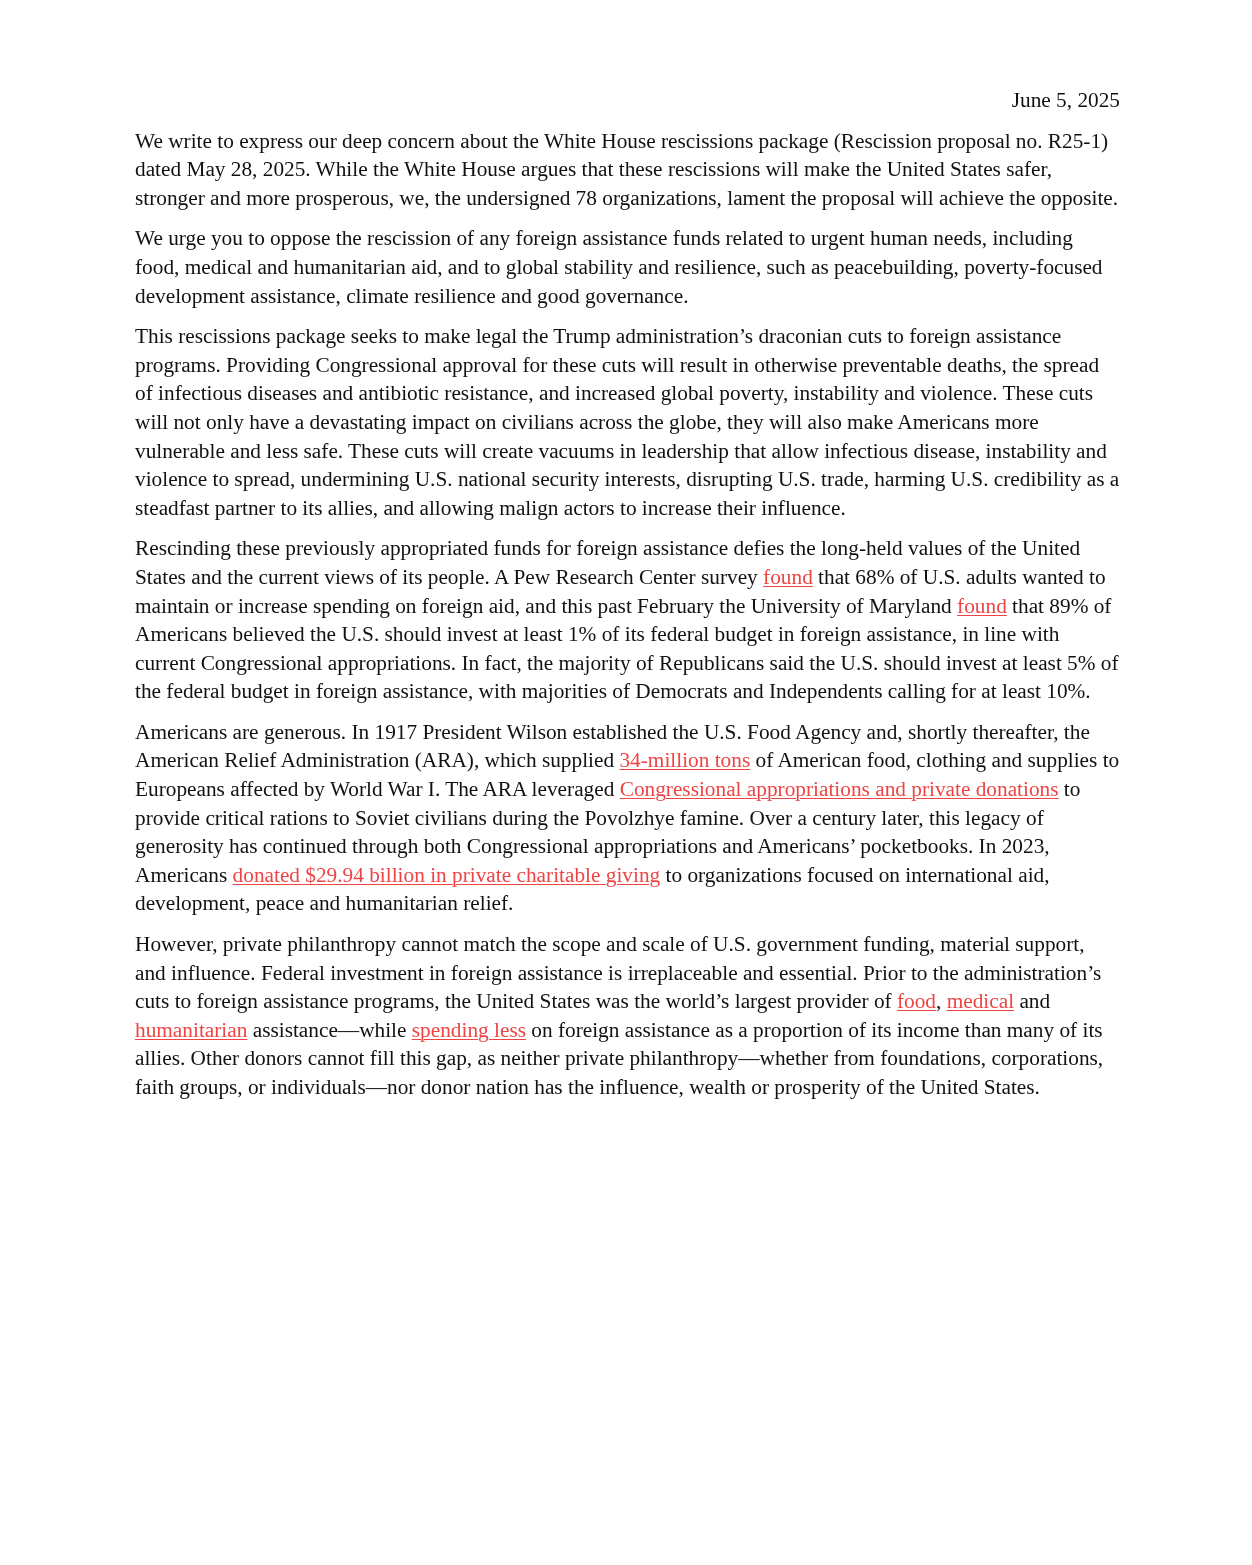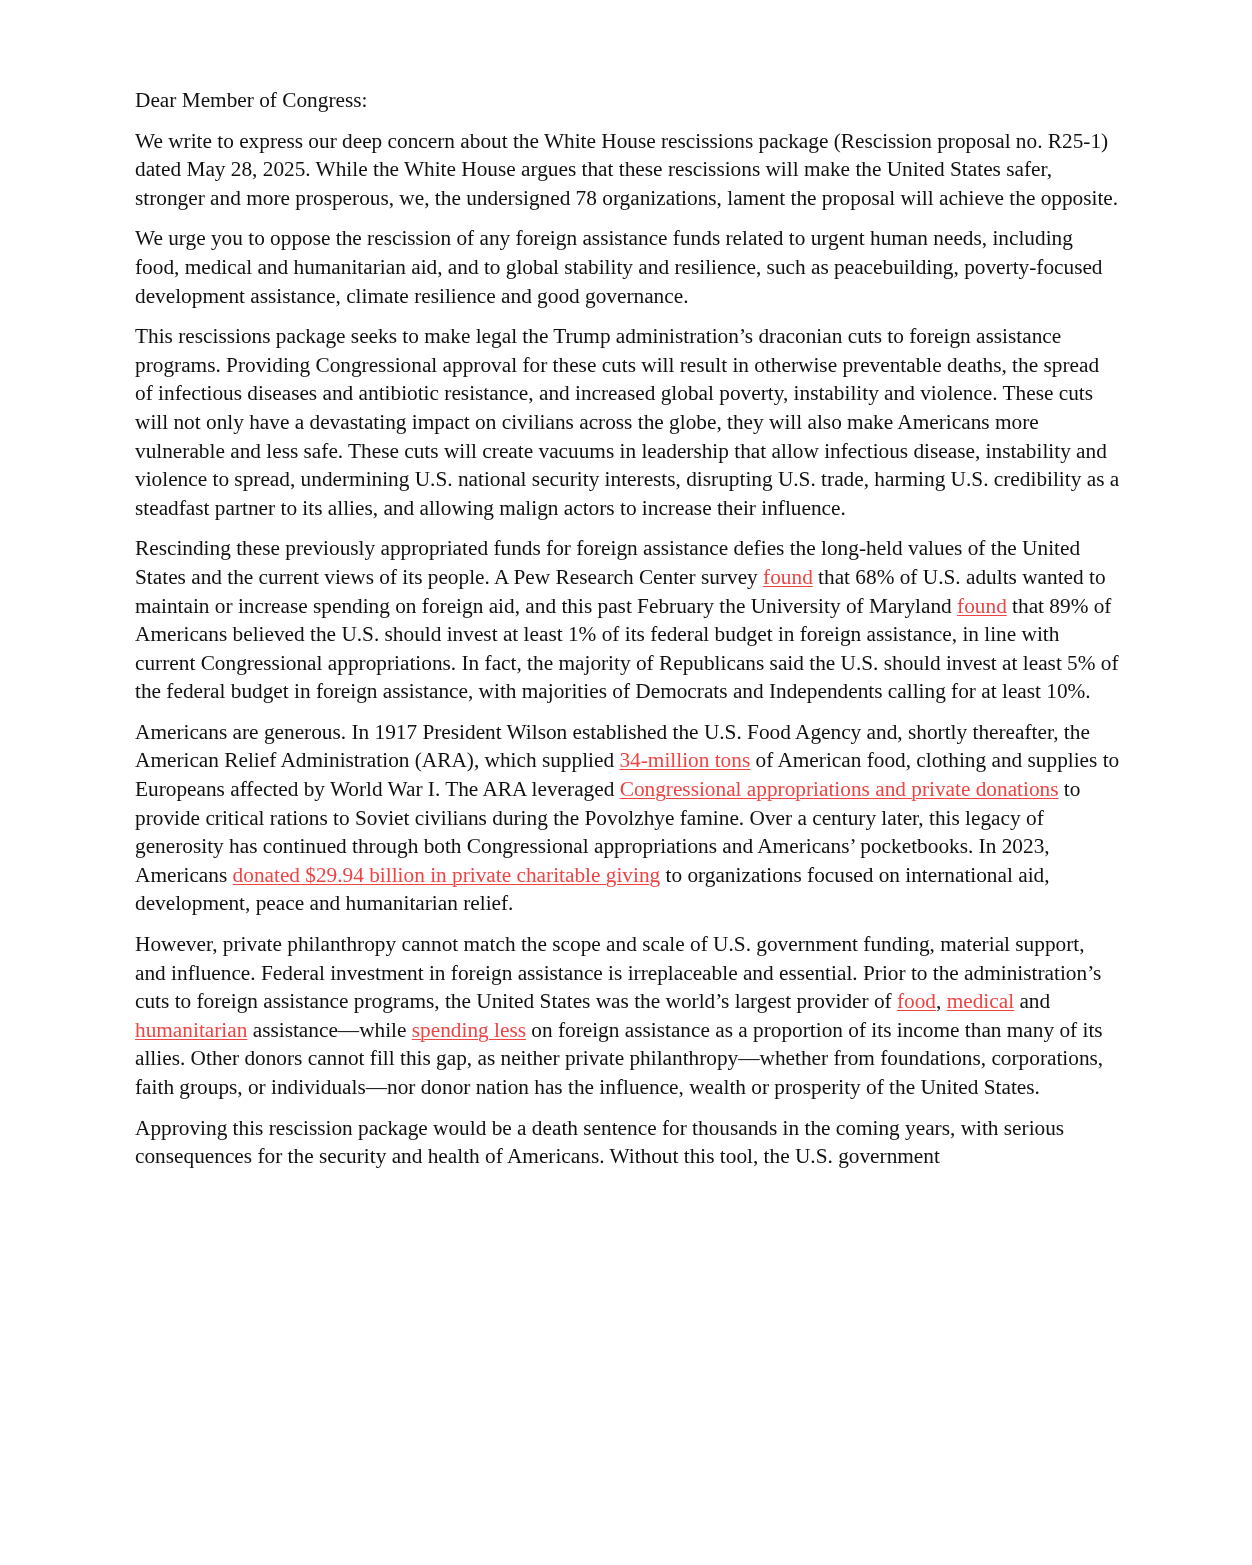--- a/index.html
+++ b/index.html
@@ -12,21 +12,20 @@
     .date { text-align: right; margin: 0 0 12px 0; }
     .salutation { margin: 0 0 12px 0; }
     p { margin: 0 0 12px 0; }
     .bold { font-weight: normal; }
     a { color: #ef4444; text-decoration: underline; text-decoration-thickness: 1px; text-underline-offset: 2px; }
   </style>
 </head>
 <body>
 
 <div class="page">
-  <div class="salutation">Dear Member of Congress:</div>
+  <div class="date">June 5, 2025</div>
   <p>We write to express our deep concern about the White House rescissions package (Rescission proposal no. R25-1) dated May 28, 2025. While the White House argues that these rescissions will make the United States safer, stronger and more prosperous, we, the undersigned 78 organizations, lament the proposal will achieve the opposite.</p>
   <p class="bold">We urge you to oppose the rescission of any foreign assistance funds related to urgent human needs, including food, medical and humanitarian aid, and to global stability and resilience, such as peacebuilding, poverty-focused development assistance, climate resilience and good governance.</p>
   <p>This rescissions package seeks to make legal the Trump administration’s draconian cuts to foreign assistance programs. Providing Congressional approval for these cuts will result in otherwise preventable deaths, the spread of infectious diseases and antibiotic resistance, and increased global poverty, instability and violence. These cuts will not only have a devastating impact on civilians across the globe, they will also make Americans more vulnerable and less safe. These cuts will create vacuums in leadership that allow infectious disease, instability and violence to spread, undermining U.S. national security interests, disrupting U.S. trade, harming U.S. credibility as a steadfast partner to its allies, and allowing malign actors to increase their influence.</p>
   <p><span>Rescinding these previously appropriated funds for foreign assistance defies the long-held values of the United States and the current views of its people. A Pew Research Center survey </span><a href="#">found</a><span> that 68% of U.S. adults wanted to maintain or increase spending on foreign aid, and this past February the University of Maryland </span><a href="#">found</a><span> that 89% of Americans believed the U.S. should invest at least 1% of its federal budget in foreign assistance, in line with current Congressional appropriations. In fact, the majority of Republicans said the U.S. should invest at least 5% of the federal budget in foreign assistance, with majorities of Democrats and Independents calling for at least 10%.</span></p>
   <p><span>Americans are generous. In 1917 President Wilson established the U.S. Food Agency and, shortly thereafter, the American Relief Administration (ARA), which supplied </span><a href="#">34-million tons</a><span> of American food, clothing and supplies to Europeans affected by World War I. The ARA leveraged </span><a href="#">Congressional appropriations and private donations</a><span> to provide critical rations to Soviet civilians during the Povolzhye famine. Over a century later, this legacy of generosity has continued through both Congressional appropriations and Americans’ pocketbooks. In 2023, Americans </span><a href="#">donated $29.94 billion in private charitable giving</a><span> to organizations focused on international aid, development, peace and humanitarian relief.</span></p>
   <p><span>However, private philanthropy cannot match the scope and scale of U.S. government funding, material support, and influence. Federal investment in foreign assistance is irreplaceable and essential. Prior to the administration’s cuts to foreign assistance programs, the United States was the world’s largest provider of </span><a href="#">food</a><span>, </span><a href="#">medical</a><span> and </span><a href="#">humanitarian</a><span> assistance—while </span><a href="#">spending less</a><span> on foreign assistance as a proportion of its income than many of its allies. Other donors cannot fill this gap, as neither private philanthropy—whether from foundations, corporations, faith groups, or individuals—nor donor nation has the influence, wealth or prosperity of the United States.</span></p>
-  <p>Approving this rescission package would be a death sentence for thousands in the coming years, with serious consequences for the security and health of Americans. Without this tool, the U.S. government</p>
 </div>
 
 </body></html>

